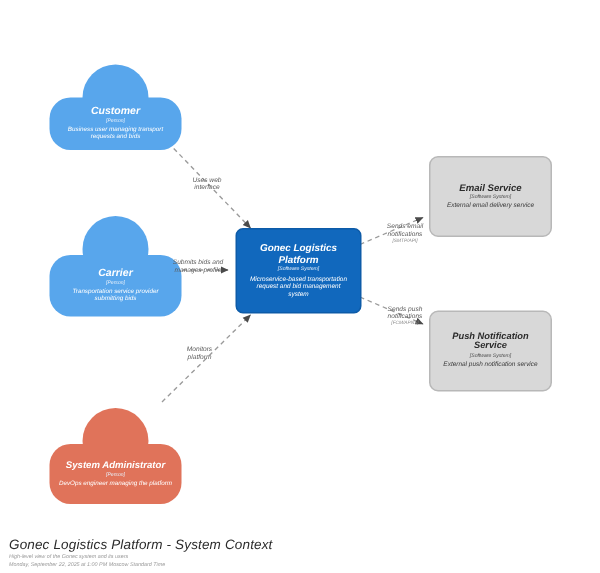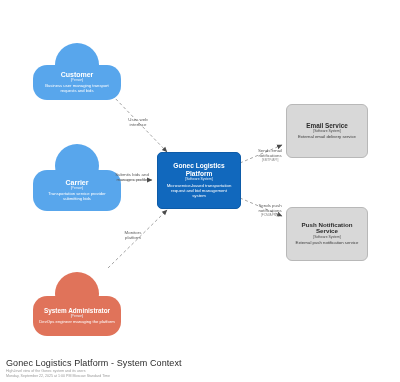--- a/index.html
+++ b/index.html
@@ -1,21 +1,21 @@
 <!DOCTYPE html>
 <html><head>
 <meta charset="utf-8">
 <style>
   html,body{margin:0;padding:0;}
   body{
     width:400px;height:382px;overflow:hidden;background:#ffffff;
     font-family:"Liberation Sans", sans-serif;
     -webkit-font-smoothing:antialiased;
   }
-  #canvas{position:relative;width:400px;height:382px;}
+  #canvas{position:relative;width:400px;height:382px;font-style:italic;}
 
   svg.edges{position:absolute;left:0;top:0;width:400px;height:382px;pointer-events:none;}
 
   
   .person{position:absolute;}
   .person .head{
     position:absolute;left:50%;transform:translateX(-50%);
     width:44px;height:44px;border-radius:50%;
   }
   .person .body{

